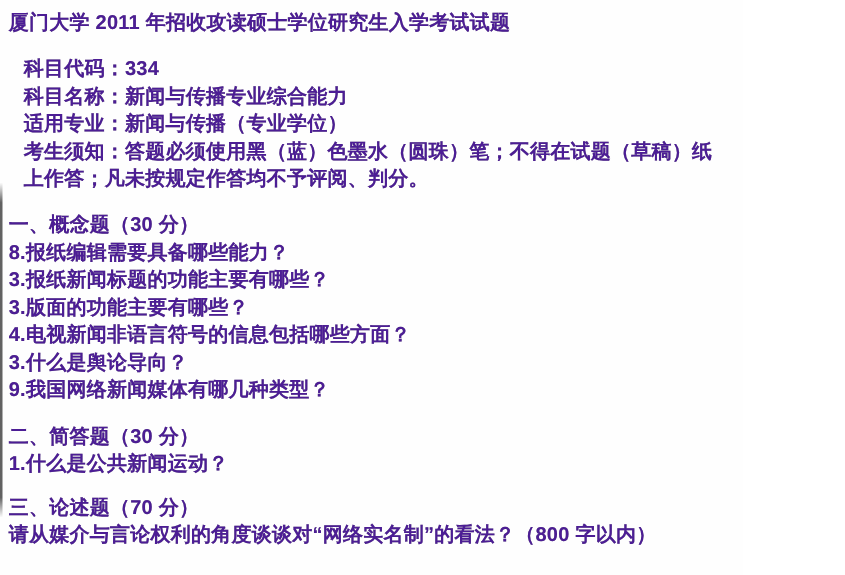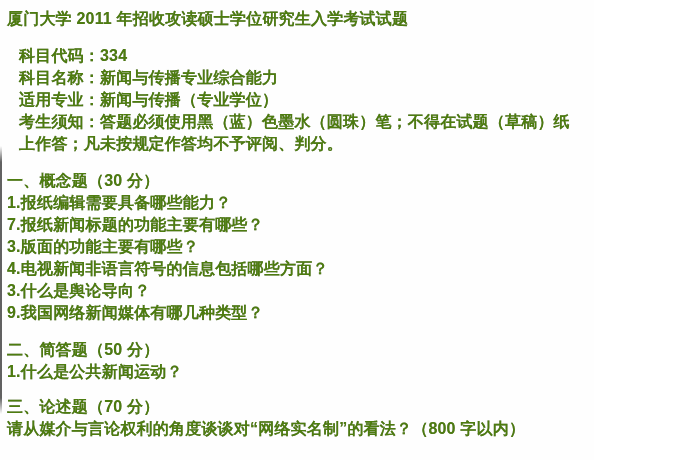--- a/index.html
+++ b/index.html
@@ -8,21 +8,21 @@
     background: #ffffff;
   }
   .page {
     position: relative;
     width: 594px;
     height: 460px;
     background: #fefefe;
     overflow: hidden;
     font-family: "Liberation Sans", sans-serif;
     font-weight: 700;
-    color: #4d7c0f;
+    color: #4c1d95;
     box-sizing: border-box;
     padding: 8px 7px 0 7px;
   }
   .line, .heading, .title {
     margin: 0;
     font-size: 16px;
     line-height: 22px;
     white-space: normal;
     word-break: break-all;
     letter-spacing: 0.2px;
@@ -64,30 +64,30 @@
 
   <div class="section-meta">
     <p class="line"><span>科目代码：</span><span>334</span></p>
     <p class="line"><span>科目名称：</span><span>新闻与传播专业综合能力</span></p>
     <p class="line"><span>适用专业：</span><span>新闻与传播（专业学位）</span></p>
     <p class="line"><span>考生须知：</span><span>答题必须使用黑（蓝）色墨水（圆珠）笔；不得在试题（草稿）纸上作答；凡未按规定作答均不予评阅、判分。</span></p>
   </div>
 
   <div class="section">
     <p class="heading">一、概念题（30 分）</p>
-    <p class="line">1.报纸编辑需要具备哪些能力？</p>
-    <p class="line">7.报纸新闻标题的功能主要有哪些？</p>
+    <p class="line">8.报纸编辑需要具备哪些能力？</p>
+    <p class="line">3.报纸新闻标题的功能主要有哪些？</p>
     <p class="line">3.版面的功能主要有哪些？</p>
     <p class="line">4.电视新闻非语言符号的信息包括哪些方面？</p>
     <p class="line">3.什么是舆论导向？</p>
     <p class="line">9.我国网络新闻媒体有哪几种类型？</p>
   </div>
 
   <div class="section">
-    <p class="heading">二、简答题（50 分）</p>
+    <p class="heading">二、简答题（30 分）</p>
     <p class="line">1.什么是公共新闻运动？</p>
   </div>
 
   <div class="section tight">
     <p class="heading">三、论述题（70 分）</p>
     <p class="line">请从媒介与言论权利的角度谈谈对“网络实名制”的看法？（800 字以内）</p>
   </div>
 
 </div>
 

